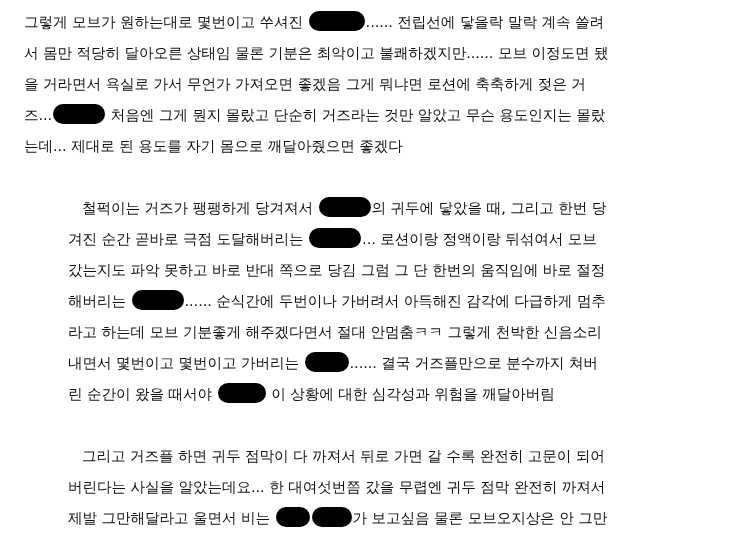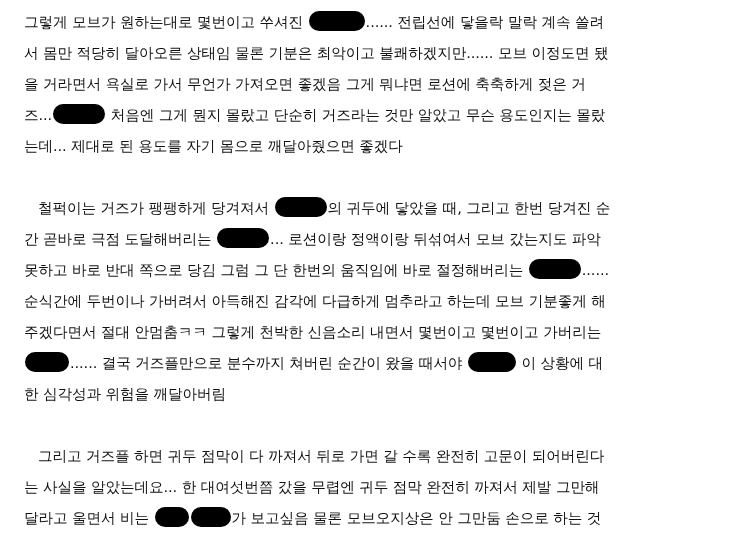--- a/index.html
+++ b/index.html
@@ -24,20 +24,21 @@
   .para {
     font-size: 14.6px;
     line-height: 31px;
     text-align: left;
     letter-spacing: -0.1px;
     word-break: break-all;
     margin: 0;
   }
   .para + .para {
     margin-top: 31px;
+    margin-left: 44px;
   }
   .indent {
     display: inline-block;
     width: 14px;
   }
   
   .redact {
     display: inline-block;
     background: #000000;
     border-radius: 11px;

